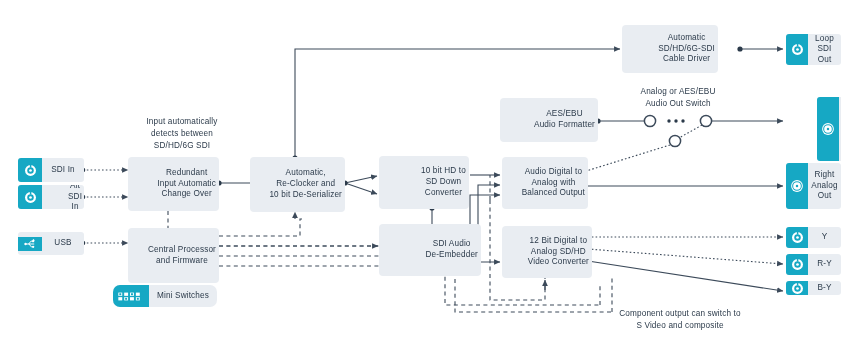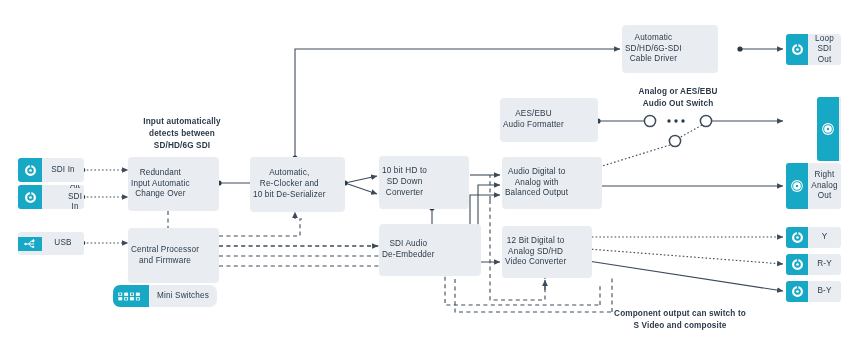--- a/index.html
+++ b/index.html
@@ -15,21 +15,21 @@
     background:#ffffff;
     overflow:hidden;
   }
   .blk{
     position:absolute;
     background:#e9edf2;
     border-radius:4px;
     color:#2b3a4a;
     display:flex;
     align-items:center;
-    justify-content:flex-start;
+    justify-content:flex-end;
     text-align:center;
     line-height:1.33;
     font-size:8.2px;
     letter-spacing:.15px;
     padding:2px 3px;
     box-sizing:border-box;
   }
   .conn{
     position:absolute;
     border-radius:3px;
@@ -60,21 +60,20 @@
     padding:1px 2px;
     box-sizing:border-box;
   }
   .note{
     position:absolute;
     color:#2b3a4a;
     font-size:8.2px;
     line-height:1.45;
     text-align:center;
     letter-spacing:.15px;
-    font-weight:bold;
   }
   .svgl{position:absolute;left:0;top:0;width:841px;height:362px;pointer-events:none;}
 </style>
 </head>
 <body>
 
 <div id="stage">
 
   <svg class="svgl" viewBox="0 0 841 362">
     <defs>
@@ -278,21 +277,21 @@
     </span>
   </div>
 
   <div class="blk" style="left:500px;top:98px;width:98px;height:44px;">
     <span>
       <span>AES/EBU</span><br>
       <span>Audio Formatter</span>
     </span>
   </div>
 
-  <div class="blk" style="left:502px;top:157px;width:100px;height:52px;">
+  <div class="blk" style="left:502px;top:157px;width:86px;height:52px;">
     <span>
       <span>Audio Digital to</span><br>
       <span>Analog with</span><br>
       <span>Balanced Output</span>
     </span>
   </div>
 
   <div class="blk" style="left:502px;top:226px;width:90px;height:52px;">
     <span>
       <span>12 Bit Digital to</span><br>
@@ -358,21 +357,21 @@
       <svg width="13" height="13" viewBox="0 0 20 20">
           <circle cx="10" cy="10" r="8.4" fill="#fff"></circle>
           <circle cx="10" cy="10" r="5" fill="#16a8c4"></circle>
           <circle cx="10" cy="10" r="2.1" fill="#fff"></circle>
           <rect x="9" y="1.3" width="2.3" height="4.2" fill="#16a8c4"></rect>
         </svg>
     </span>
     <span class="lbl">R-Y</span>
   </div>
 
-  <div class="conn" style="left:786px;top:281px;width:55px;height:21px;">
+  <div class="conn" style="left:786px;top:281px;width:55px;height:14px;">
     <span class="icon" style="width:22px;flex:0 0 22px;">
       <svg width="13" height="13" viewBox="0 0 20 20">
           <circle cx="10" cy="10" r="8.4" fill="#fff"></circle>
           <circle cx="10" cy="10" r="5" fill="#16a8c4"></circle>
           <circle cx="10" cy="10" r="2.1" fill="#fff"></circle>
           <rect x="9" y="1.3" width="2.3" height="4.2" fill="#16a8c4"></rect>
         </svg>
     </span>
     <span class="lbl">B-Y</span>
   </div>

